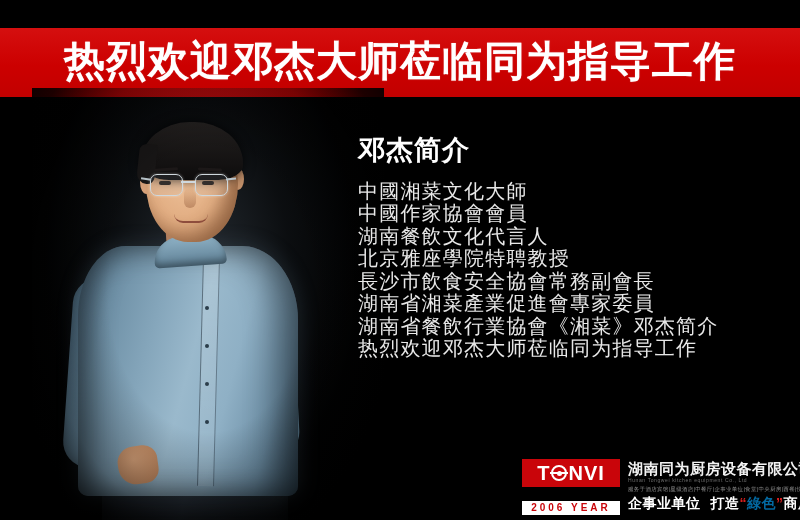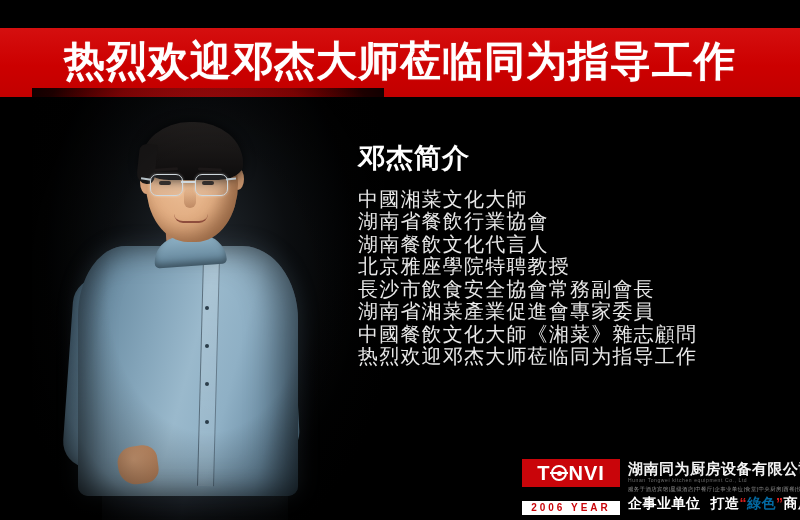--- a/index.html
+++ b/index.html
@@ -215,21 +215,21 @@
     background: radial-gradient(ellipse at 50% 45%,
         rgba(0,0,0,0) 40%, rgba(0,0,0,.35) 66%,
         rgba(0,0,0,.85) 84%, #000 100%);
     pointer-events: none;
   }
 
   
   #bio {
     position: absolute;
     left: 358px;
-    top: 144px;
+    top: 136px;
     width: 400px;
   }
   #bio-heading {
     color: #ffffff;
     font-size: 27px;
     font-weight: 700;
     letter-spacing: 1px;
     line-height: 1.1;
     margin-bottom: 14px;
   }
@@ -380,26 +380,26 @@
     <div class="fig temple" id="temple-l"></div>
     <div class="fig temple" id="temple-r"></div>
 
     <div id="portrait-vignette"></div>
   </div>
 
   <div id="bio">
     <div id="bio-heading">邓杰简介</div>
     <div id="bio-list">
       <div class="bio-line">中國湘菜文化大師</div>
-      <div class="bio-line">湖南省餐飲行業協會</div>
+      <div class="bio-line">中國作家協會會員</div>
       <div class="bio-line">湖南餐飲文化代言人</div>
       <div class="bio-line">北京雅座學院特聘教授</div>
       <div class="bio-line">長沙市飲食安全協會常務副會長</div>
       <div class="bio-line">湖南省湘菜產業促進會專家委員</div>
-      <div class="bio-line">中國餐飲文化大師《湘菜》雜志顧問</div>
+      <div class="bio-line">湖南省餐飲行業協會《湘菜》邓杰简介</div>
       <div class="bio-line">热烈欢迎邓杰大师莅临同为指导工作</div>
     </div>
   </div>
 
   <div id="footer-logo">
 
     <div id="logo-mark">
       <div id="logo-top">
         <div id="logo-wordmark">
           <span class="wm-seg">T</span>

